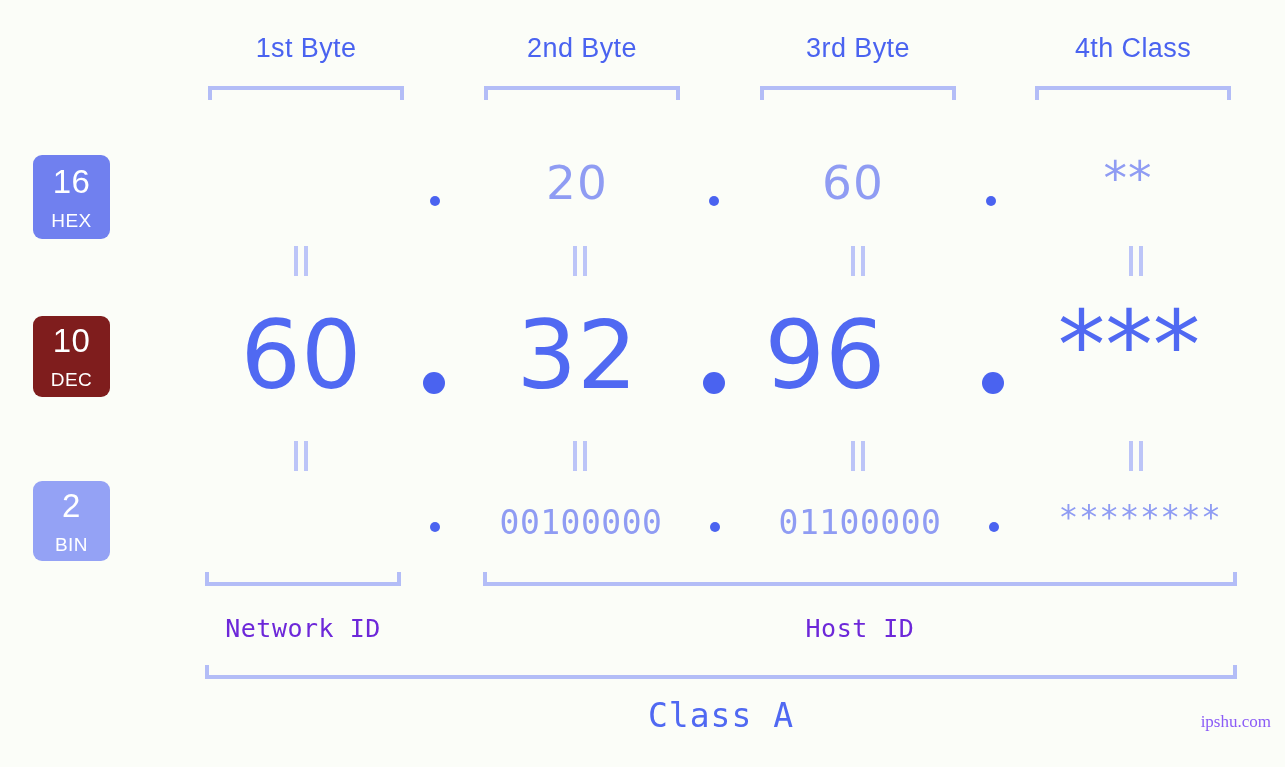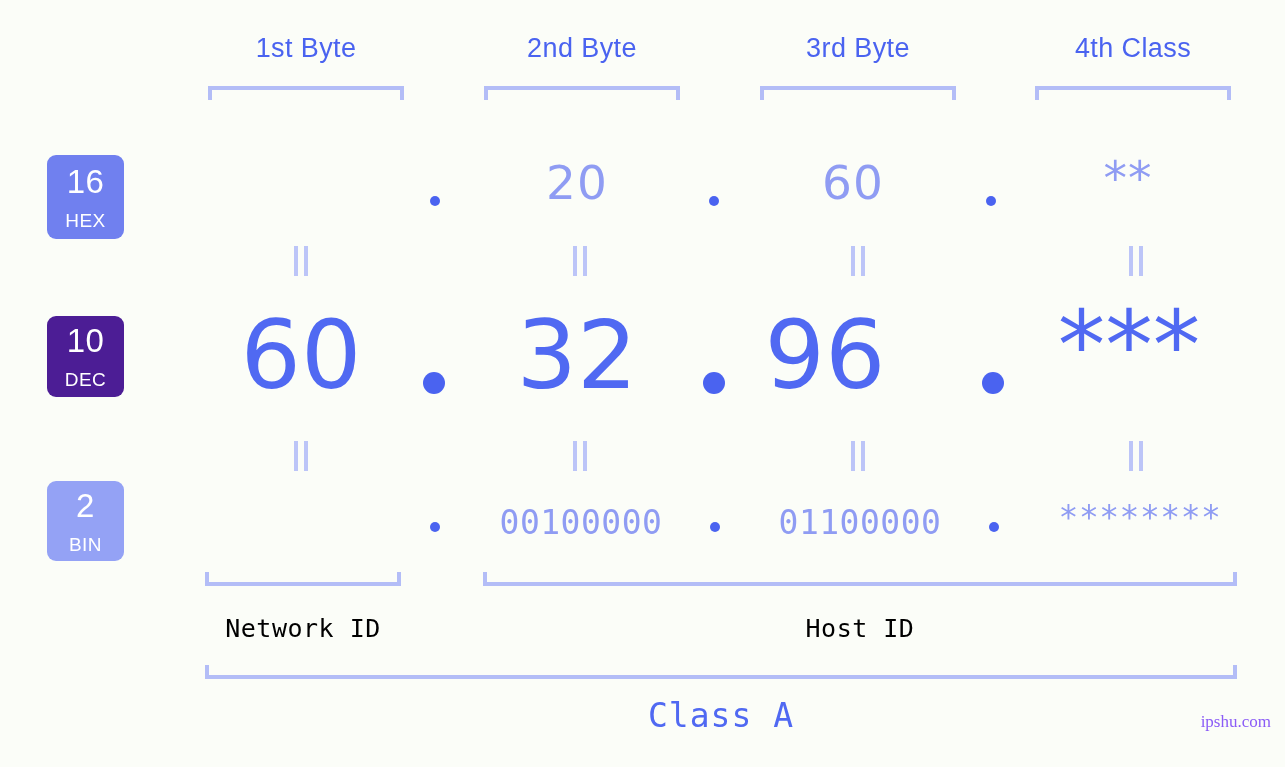--- a/index.html
+++ b/index.html
@@ -45,21 +45,21 @@
     border-bottom: 4px solid #b3bdf7;
     border-left: 4px solid #b3bdf7;
     border-right: 4px solid #b3bdf7;
     height: 14px;
     box-sizing: border-box;
   }
 
   
   .badge {
     position: absolute;
-    left: 47px;
+    left: 33px;
     width: 77px;
     border-radius: 9px;
     color: #ffffff;
     text-align: center;
     font-family: "Liberation Sans", sans-serif;
     box-sizing: border-box;
     display: flex;
     flex-direction: column;
     align-items: center;
     justify-content: center;
@@ -70,21 +70,21 @@
     font-weight: 400;
     letter-spacing: 0.5px;
   }
   .badge .nm {
     font-size: 19px;
     font-weight: 400;
     margin-top: 13px;
     letter-spacing: 0.5px;
   }
   #badge-hex { top: 155px; height: 84px; background: #7080ef; }
-  #badge-dec { top: 316px; height: 81px; background: #4c1d95; }
+  #badge-dec { top: 316px; height: 81px; background: #7f1d1d; }
   #badge-bin { top: 481px; height: 80px; background: #94a2f5; }
 
   
   .cell {
     position: absolute;
     text-align: center;
     white-space: nowrap;
   }
 
   .hex-val {
@@ -148,21 +148,21 @@
     width: 4px;
     height: 100%;
     background: #bcc5f8;
   }
 
   
   .id-label {
     position: absolute;
     font-family: "DejaVu Sans Mono", monospace;
     font-size: 25px;
-    color: #000000;
+    color: #6d28d9;
     text-align: center;
     white-space: nowrap;
     letter-spacing: 0.5px;
   }
 
   
   #class-label {
     position: absolute;
     font-family: "DejaVu Sans Mono", monospace;
     font-size: 33px;

